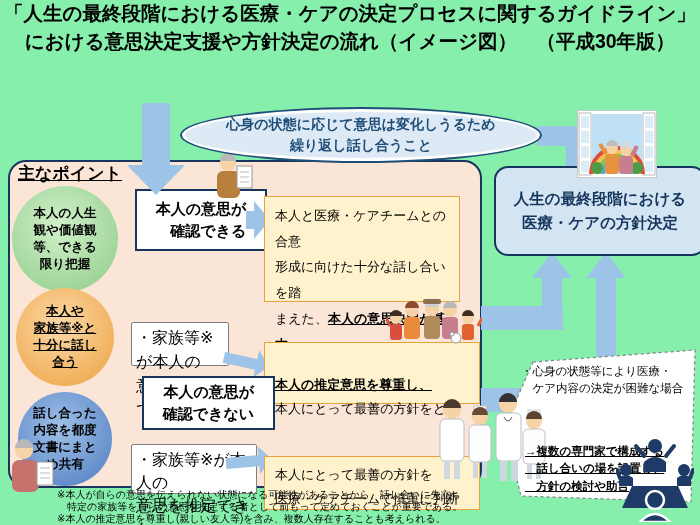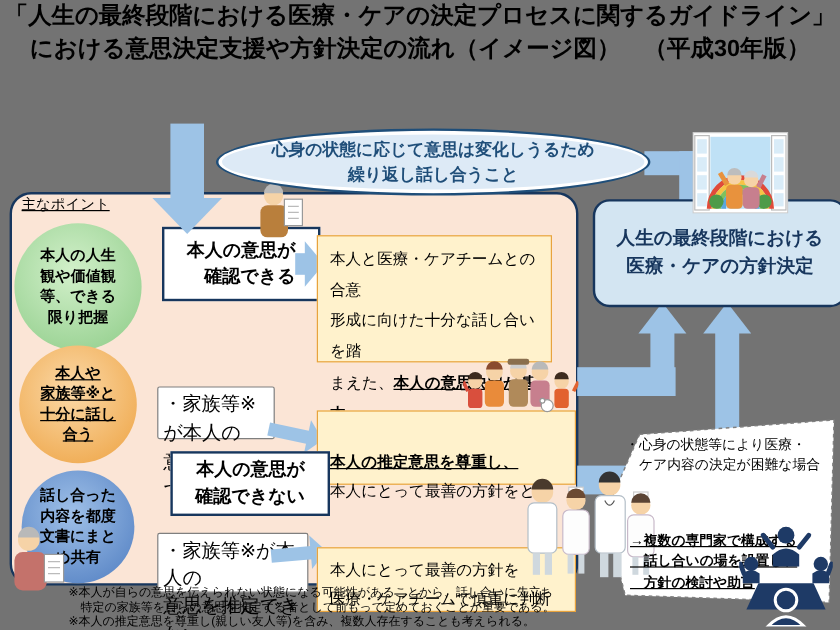--- a/index.html
+++ b/index.html
@@ -5,21 +5,21 @@
   :root{
     --arrow:#9dc3e6;
     --navy:#17365d;
     --peach:#fbe5d6;
     --yellow:#fff2cc;
     --yellowb:#e8a33d;
     --red:#c00000;
   }
   *{margin:0;padding:0;box-sizing:border-box;}
   body{font-family:"Liberation Sans","DejaVu Sans",sans-serif;background:#fff;}
-  .canvas{position:relative;width:700px;height:525px;background:#737373;overflow:hidden;}
+  .canvas{position:relative;width:700px;height:525px;background:#86efac;overflow:hidden;}
   .abs{position:absolute;}
   .pre{white-space:pre-line;}
   
   .title{left:0;top:4;width:700px;text-align:center;font-weight:bold;font-size:19.5px;line-height:1.42;color:#000;}
   
   .intro{left:6px;top:62px;width:686px;height:45px;border:2px dashed #4472c4;border-radius:3px;
          display:flex;align-items:center;justify-content:center;text-align:center;
          font-size:11.4px;font-weight:bold;color:var(--red);line-height:1.6;background:#fff;}
   
   .ellipse{left:180px;top:107px;width:362px;height:56px;background:#ddeaf6;border:2px solid #1f4e79;
@@ -28,21 +28,21 @@
            font-size:14px;font-weight:bold;color:#1f4e79;line-height:1.5;}
   
   .bar{position:absolute;background:var(--arrow);}
   .tri{position:absolute;width:0;height:0;}
   .tri-down{border-left:29px solid transparent;border-right:29px solid transparent;border-top:30px solid var(--arrow);}
   .tri-up{border-left:20px solid transparent;border-right:20px solid transparent;border-bottom:26px solid var(--arrow);}
   .tri-right-lg{border-top:19px solid transparent;border-bottom:19px solid transparent;border-left:16px solid var(--arrow);}
   .tri-right-sm{border-top:14px solid transparent;border-bottom:14px solid transparent;border-left:13px solid var(--arrow);}
   
   .peach{left:8px;top:160px;width:474px;height:328px;background:var(--peach);border:2.5px solid var(--navy);border-radius:18px;z-index:1;}
-  .points-header{left:18px;top:162px;font-size:12px;font-weight:normal;color:#000;text-decoration:underline;z-index:2;}
+  .points-header{left:18px;top:162px;font-size:17px;font-weight:bold;color:#000;text-decoration:underline;z-index:2;}
   .circle{position:absolute;border-radius:50%;display:flex;align-items:center;justify-content:center;
           text-align:center;font-size:12.5px;font-weight:600;color:#000;line-height:1.38;z-index:2;}
   .c1{left:12px;top:186px;width:106px;height:106px;background:radial-gradient(circle at 45% 38%,#d2f0ca,#8ccb86);}
   .c2{left:16px;top:288px;width:98px;height:98px;background:radial-gradient(circle at 45% 38%,#fbd9a8,#eda13f);text-decoration:underline;}
   .c3{left:18px;top:392px;width:94px;height:94px;background:radial-gradient(circle at 45% 38%,#9fc0e8,#4e7cc0);}
   
   .confirm{position:absolute;background:#fff;border:2px solid var(--navy);display:flex;align-items:center;justify-content:center;
            text-align:right;font-size:15px;font-weight:bold;color:#000;line-height:1.45;z-index:2;margin-left:12px;}
   
   .smallbox{position:absolute;background:#fff;border:1px solid #7f7f7f;border-radius:2px;

